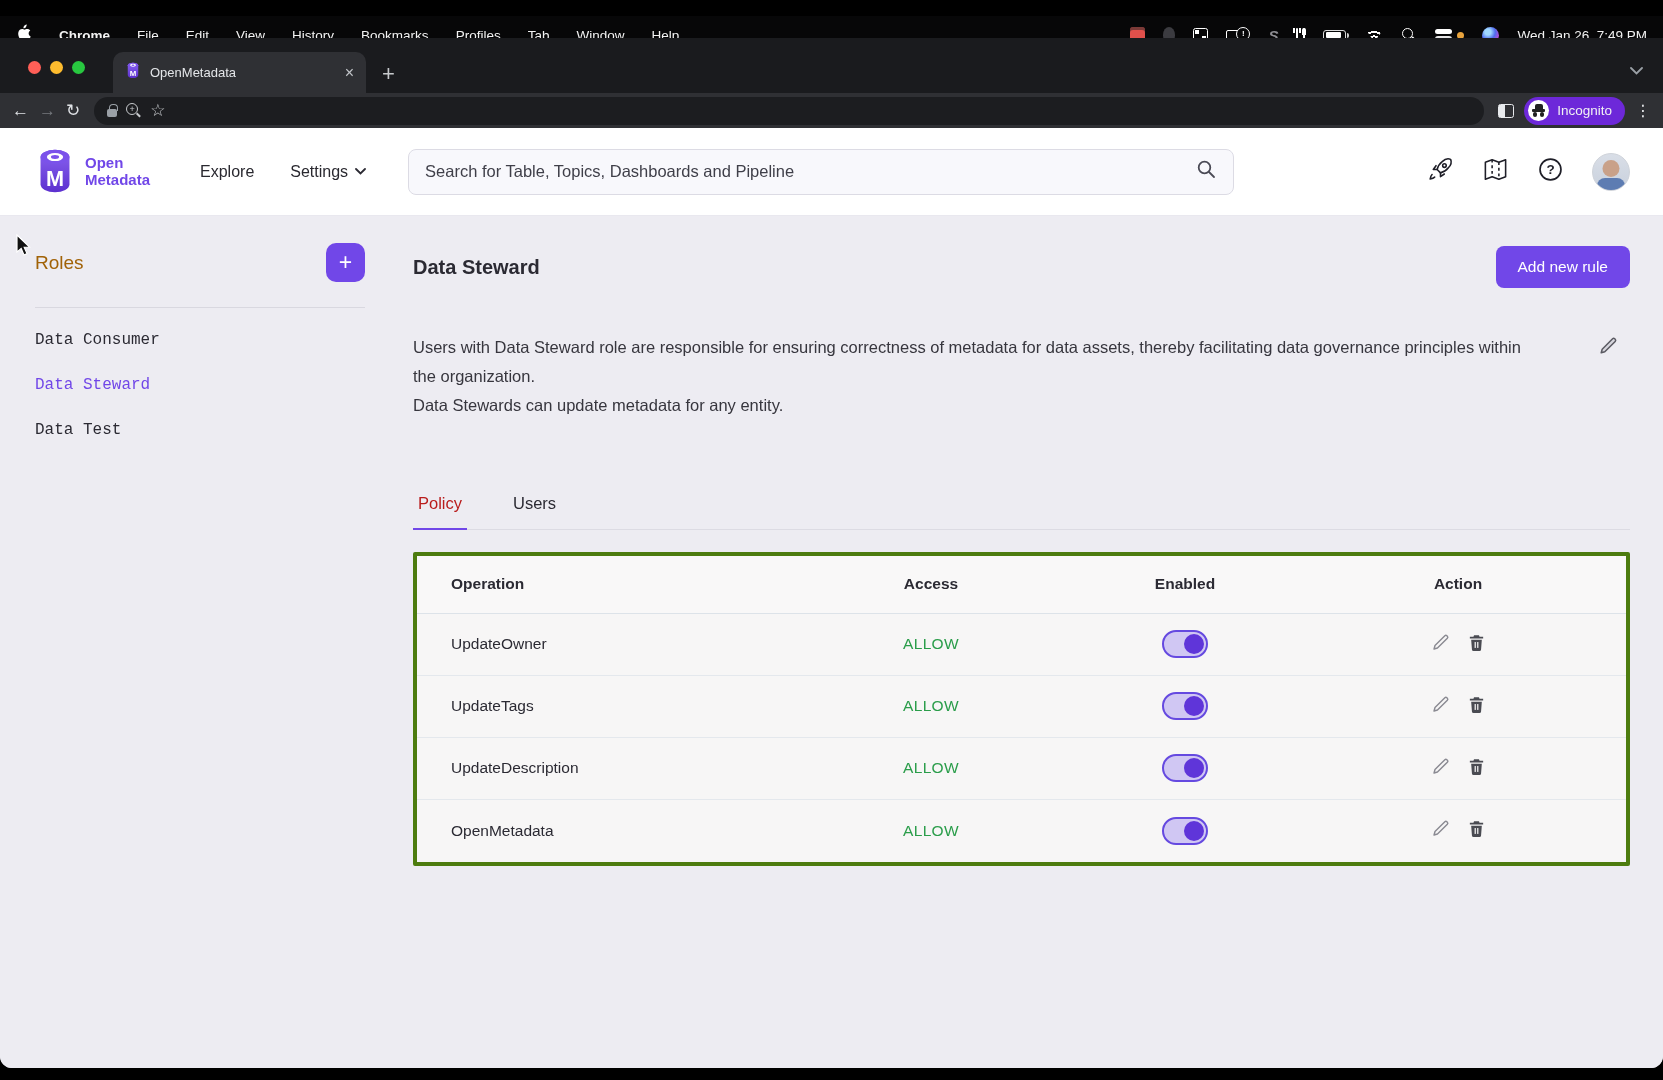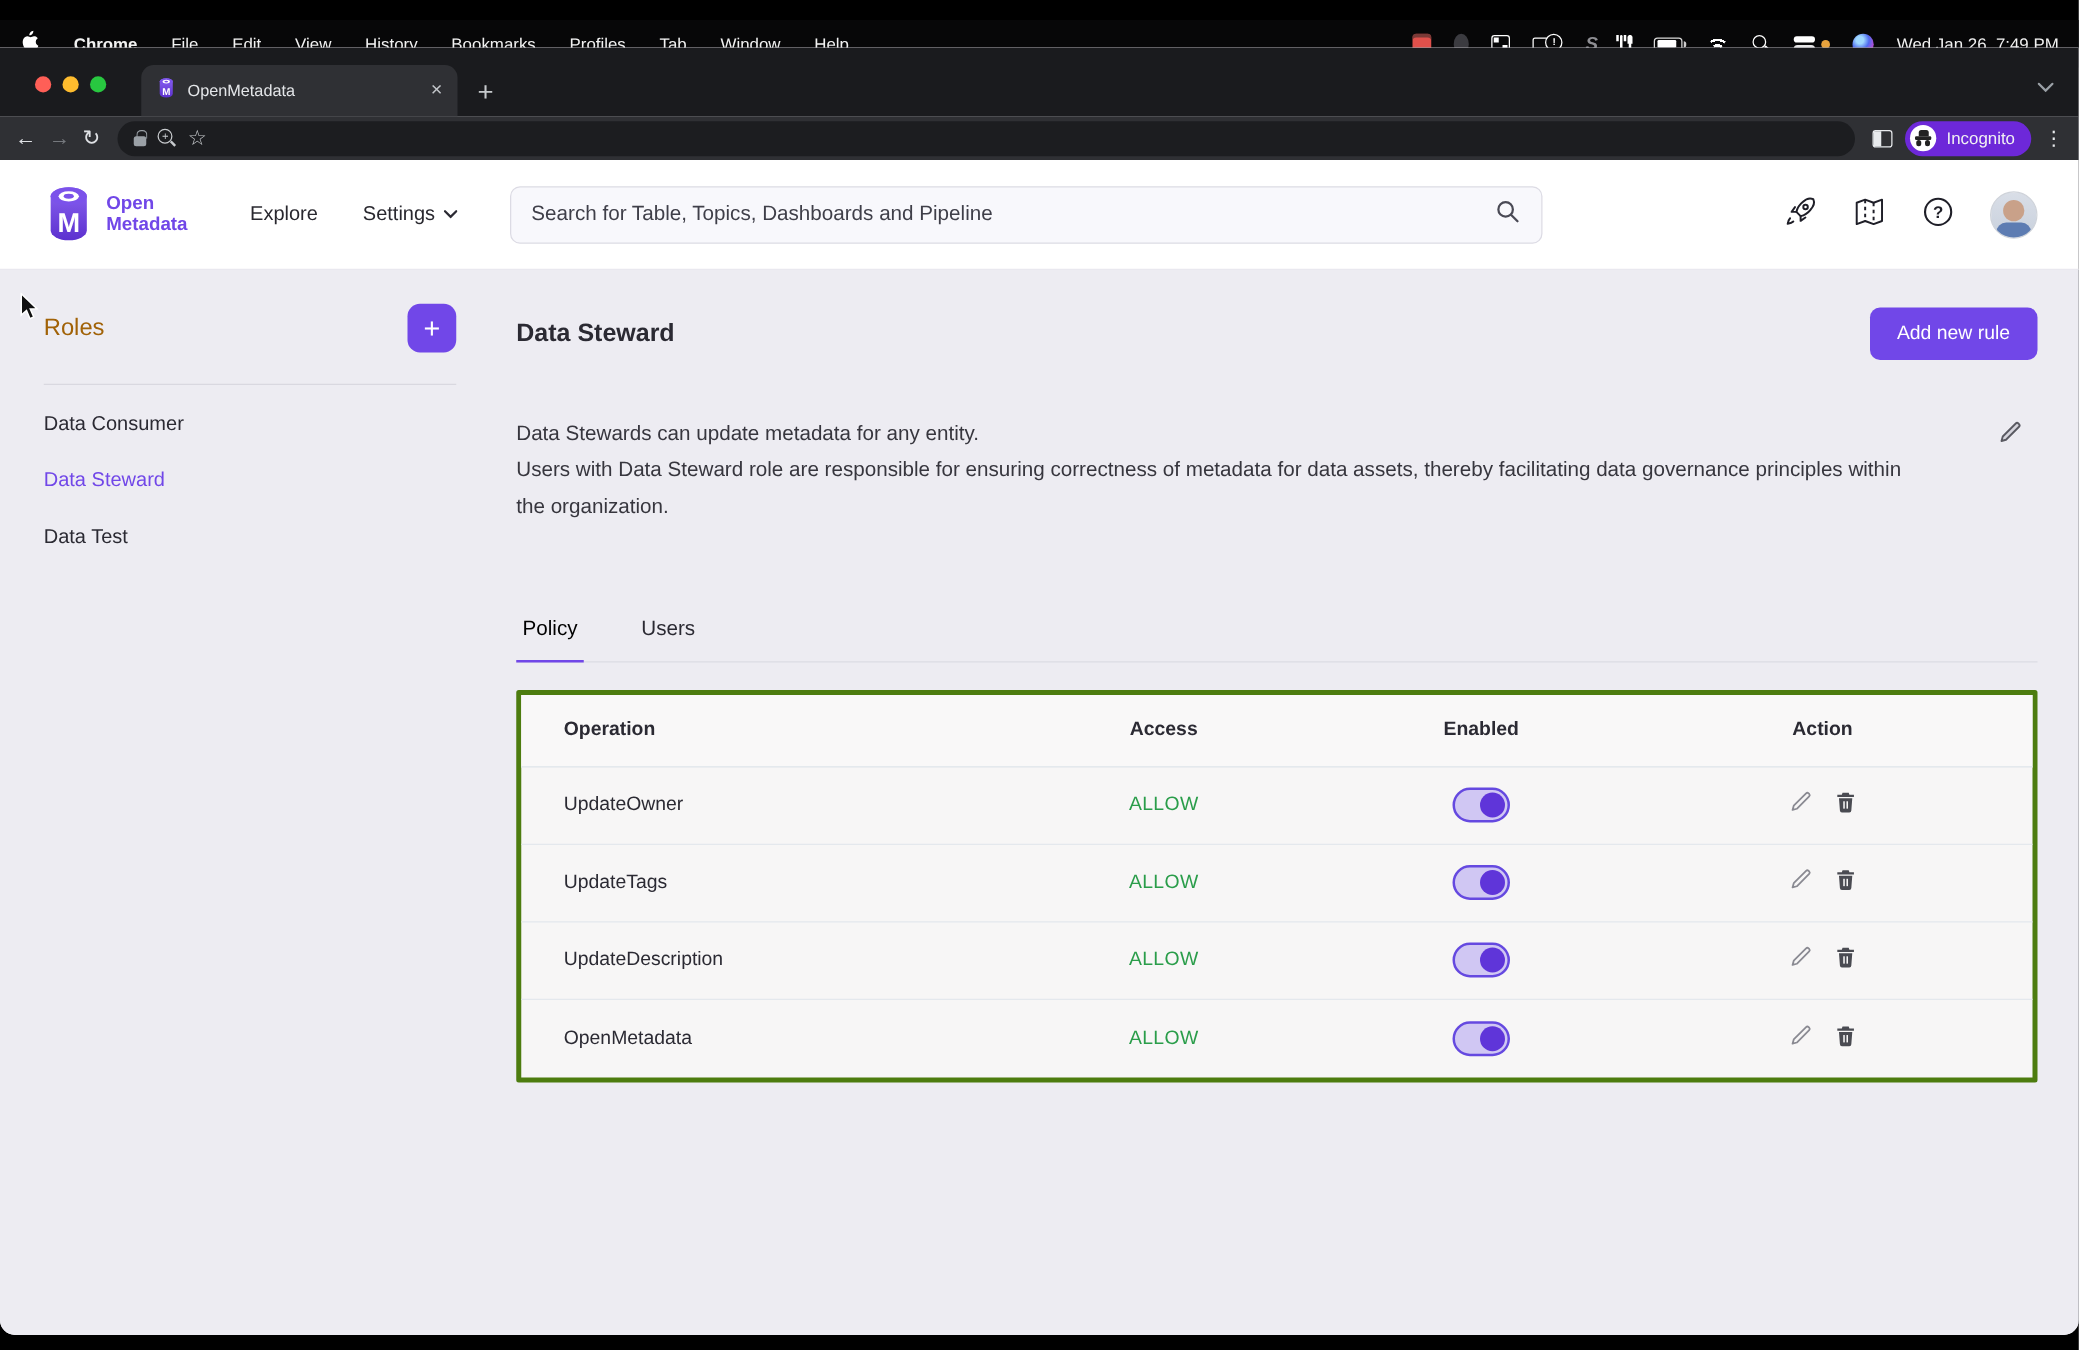--- a/index.html
+++ b/index.html
@@ -95,34 +95,34 @@
 
   
   .content{flex:1;position:relative;background:#edecf2;}
   .cursor{position:absolute;left:15px;top:18px;z-index:50;}
 
   .sidebar{position:absolute;left:35px;top:0;width:330px;}
   .side-head{display:flex;justify-content:space-between;align-items:center;margin-top:27px;}
   .side-title{font-size:19px;color:#a16207;text-align:right;}
   .add-role-btn{width:39px;height:39px;border-radius:10px;background:#7147E8;color:#fff;font-size:23px;line-height:37px;text-align:center;border:none;font-family:inherit;}
   .side-divider{border:none;border-top:1px solid #d9d8e0;margin-top:25px;}
-  .side-list{margin-top:9px;}
+  .side-list{margin-top:9px;font-family:Liberation Mono, monospace;}
   .side-item{height:45px;display:flex;align-items:center;font-size:16px;color:#2b2a33;}
   .side-item.active{color:#7147E8;}
 
   .main{position:absolute;left:413px;width:1217px;top:0;}
   .title-row{margin-top:30px;height:42px;display:flex;justify-content:space-between;align-items:center;}
   .page-title{font-size:20px;font-weight:600;color:#2b2a33;}
   .add-rule-btn{height:42px;padding:0 22px;background:#7147E8;color:#fff;border:none;border-radius:8px;font-size:15.5px;font-family:inherit;}
   .desc{margin-top:45px;position:relative;padding-right:95px;}
   .desc p{font-size:16.5px;line-height:29px;color:#37363e;max-width:1130px;}
   .desc-edit{position:absolute;right:12px;top:3px;}
   .tabs{margin-top:74px;border-bottom:1px solid #dcdbe3;display:flex;gap:41px;}
   .tab-item{font-size:16.5px;color:#2b2a33;padding:0 5px 15px 5px;}
-  .tab-item.active{color:#000000;border-bottom:2.5px solid #7147E8;margin-bottom:-1.5px;}
+  .tab-item.active{color:#b91c1c;border-bottom:2.5px solid #7147E8;margin-bottom:-1.5px;}
   .rules-table{margin-top:22px;border:4px solid #4d7c0f;border-radius:2px;background:#f7f6f6;}
   .trow{display:grid;grid-template-columns:357px 314px 194px 352px;align-items:center;}
   .trow > :first-child{padding-left:34px;text-align:left;justify-self:stretch;}
   .trow > *{justify-self:center;text-align:center;}
   .thead{height:58px;background:#f9f8f8;border-bottom:1px solid #dde3e9;}
   .th{font-size:15.5px;font-weight:600;color:#2b2a33;}
   .tr{height:62px;border-bottom:1px solid #e4e8ed;}
   .tr:last-child{border-bottom:none;}
   .op-cell{font-size:15.5px;color:#2b2a33;}
   .allow-cell{font-size:15.5px;color:#2a9d4a;letter-spacing:.3px;}
@@ -315,22 +315,22 @@
       </div>
     </div>
 
     <div class="main">
       <div class="title-row">
         <span class="page-title">Data Steward</span>
         <button class="add-rule-btn">Add new rule</button>
       </div>
 
       <div class="desc">
+        <p>Users with Data Steward role are responsible for ensuring correctness of metadata for data assets, thereby facilitating data governance principles within the organization.</p>
         <p>Data Stewards can update metadata for any entity.</p>
-        <p>Users with Data Steward role are responsible for ensuring correctness of metadata for data assets, thereby facilitating data governance principles within the organization.</p>
         <span class="desc-edit">
           <svg width="20" height="20" viewBox="0 0 20 20" fill="none" stroke="#5a5a62" stroke-width="1.5" stroke-linejoin="round">
               <path d="M3.2 16.8l1-3.6L14.6 2.8a1.5 1.5 0 0 1 2.1 0l.5.5a1.5 1.5 0 0 1 0 2.1L6.8 15.8l-3.6 1z" fill="#5a5a62" fill-opacity=".15"></path>
             </svg>
         </span>
       </div>
 
       <div class="tabs">
         <span class="tab-item active">Policy</span>
         <span class="tab-item">Users</span>

